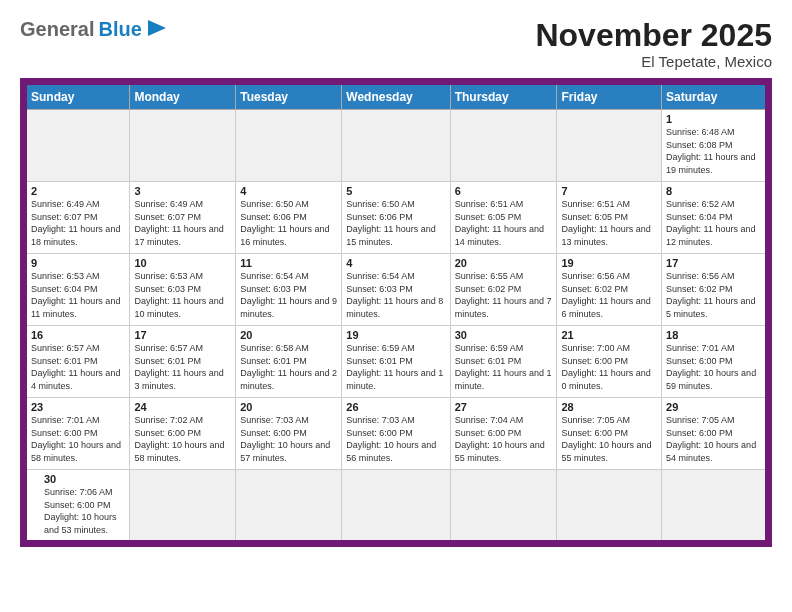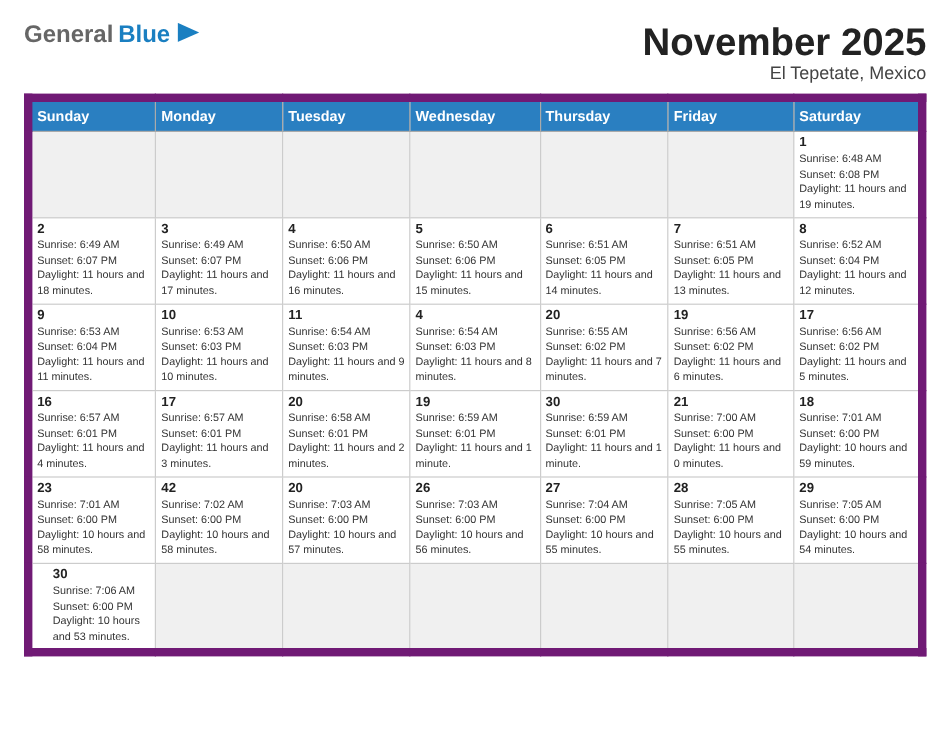--- a/index.html
+++ b/index.html
@@ -234,21 +234,21 @@
             <span class="day-number">18</span>
             <div class="day-info">Sunrise: 7:01 AM<br>Sunset: 6:00 PM<br>Daylight: 10 hours and 59 minutes.</div>
           </td>
         </tr>
         <tr>
           <td>
             <span class="day-number">23</span>
             <div class="day-info">Sunrise: 7:01 AM<br>Sunset: 6:00 PM<br>Daylight: 10 hours and 58 minutes.</div>
           </td>
           <td>
-            <span class="day-number">42</span>
+            <span class="day-number">24</span>
             <div class="day-info">Sunrise: 7:02 AM<br>Sunset: 6:00 PM<br>Daylight: 10 hours and 58 minutes.</div>
           </td>
           <td>
             <span class="day-number">20</span>
             <div class="day-info">Sunrise: 7:03 AM<br>Sunset: 6:00 PM<br>Daylight: 10 hours and 57 minutes.</div>
           </td>
           <td>
             <span class="day-number">26</span>
             <div class="day-info">Sunrise: 7:03 AM<br>Sunset: 6:00 PM<br>Daylight: 10 hours and 56 minutes.</div>
           </td>

